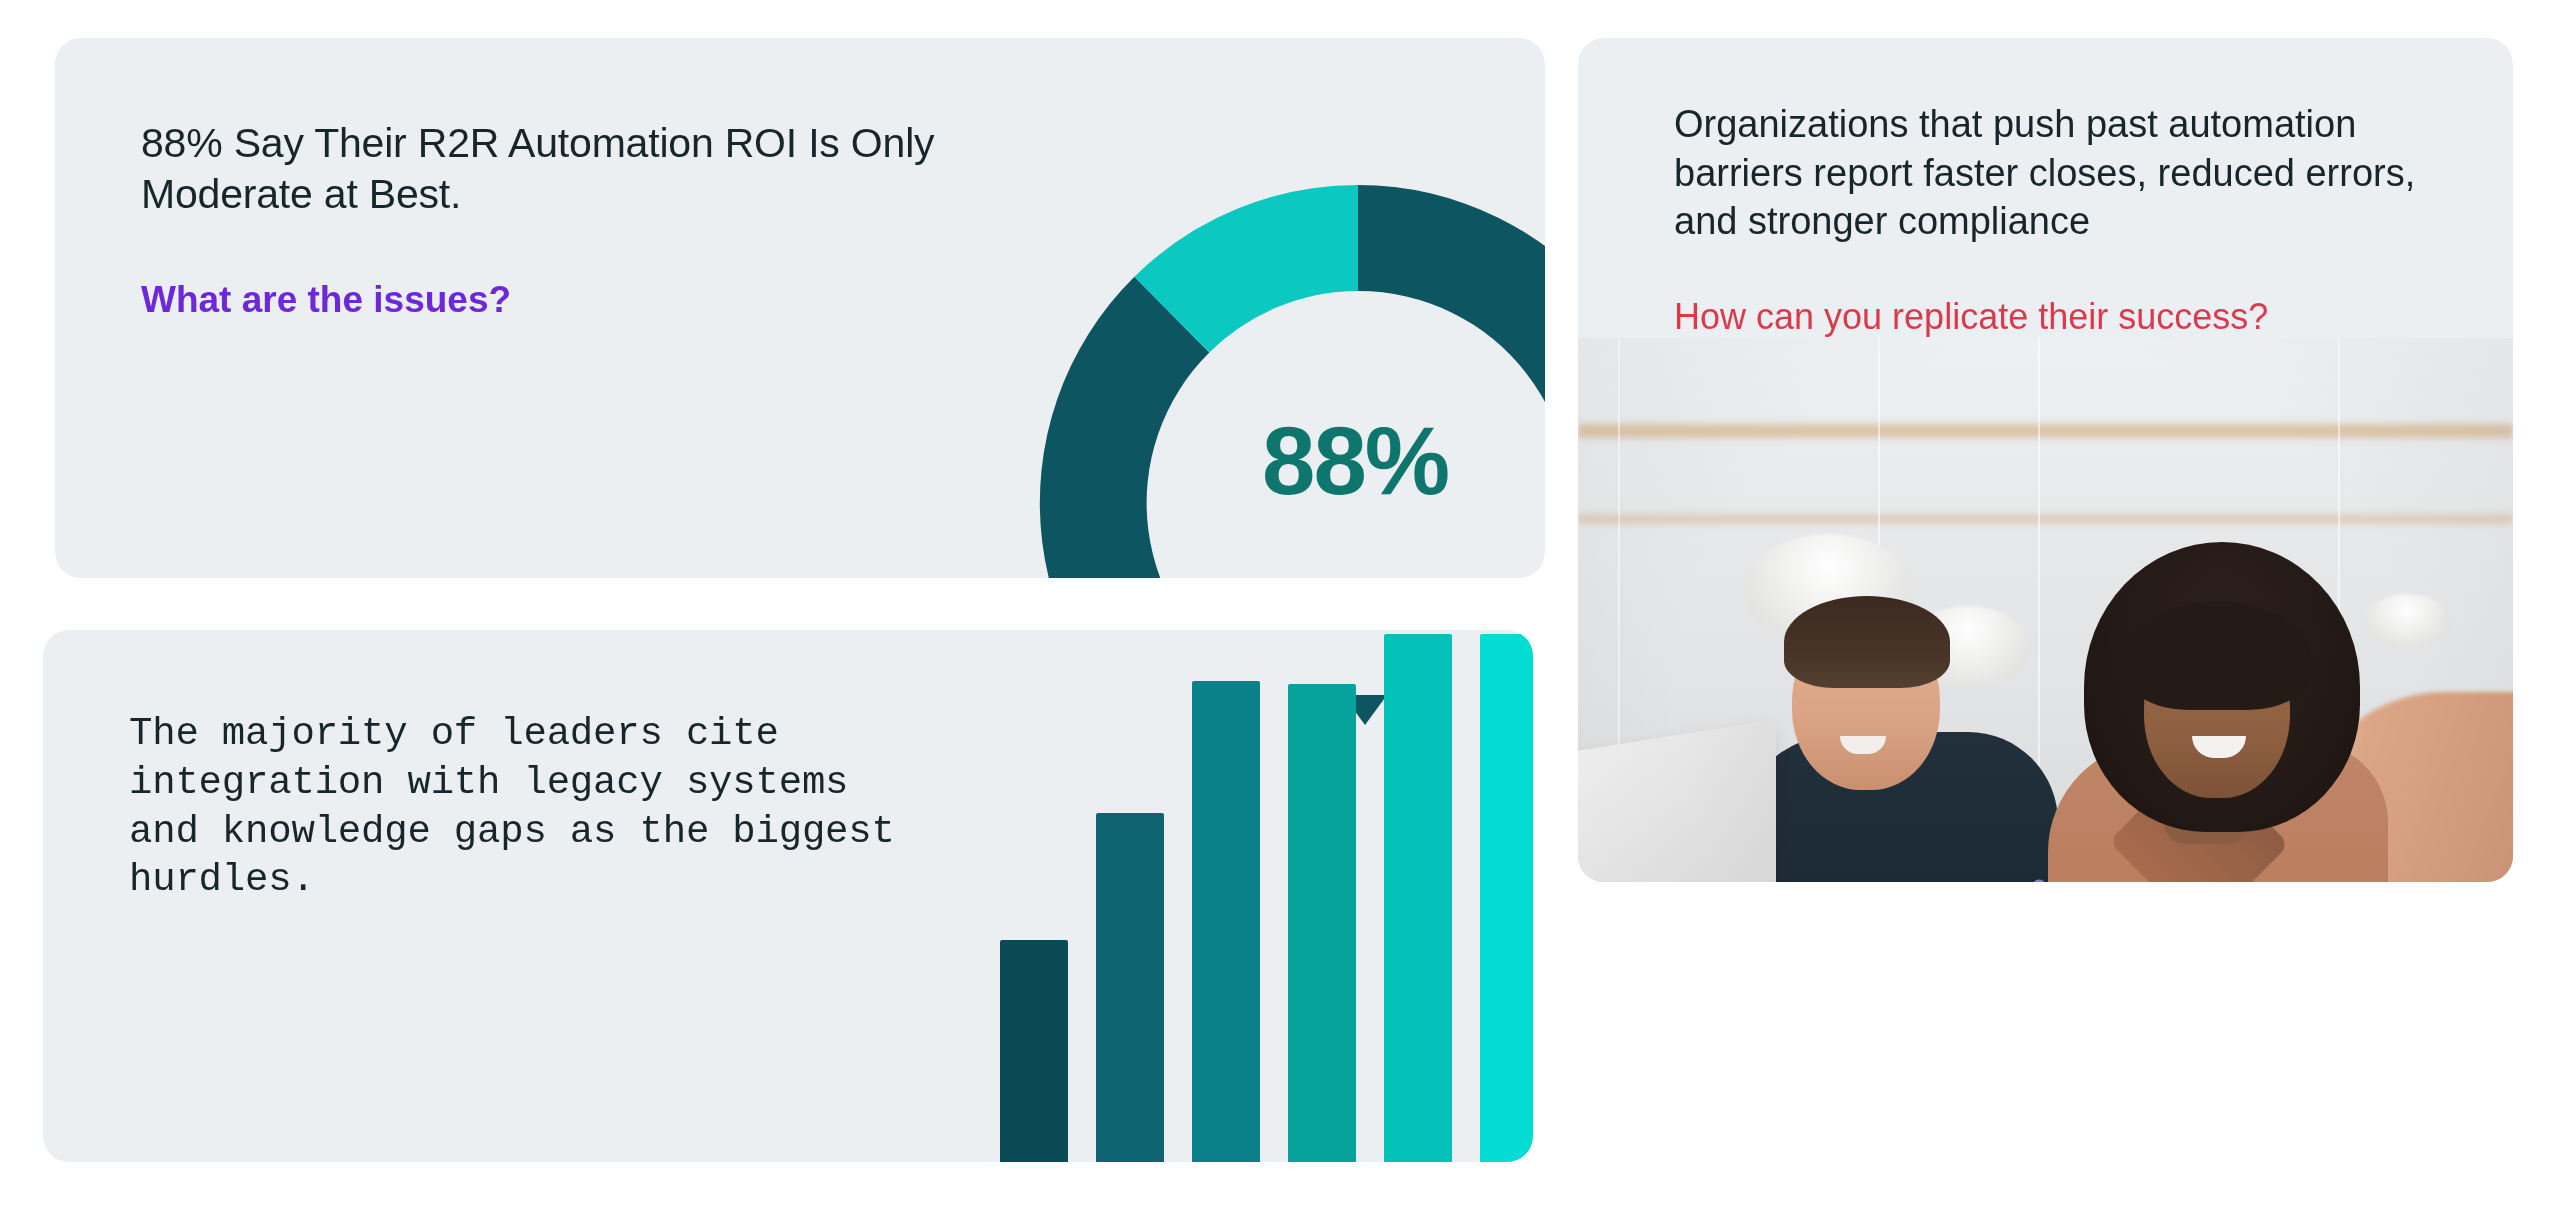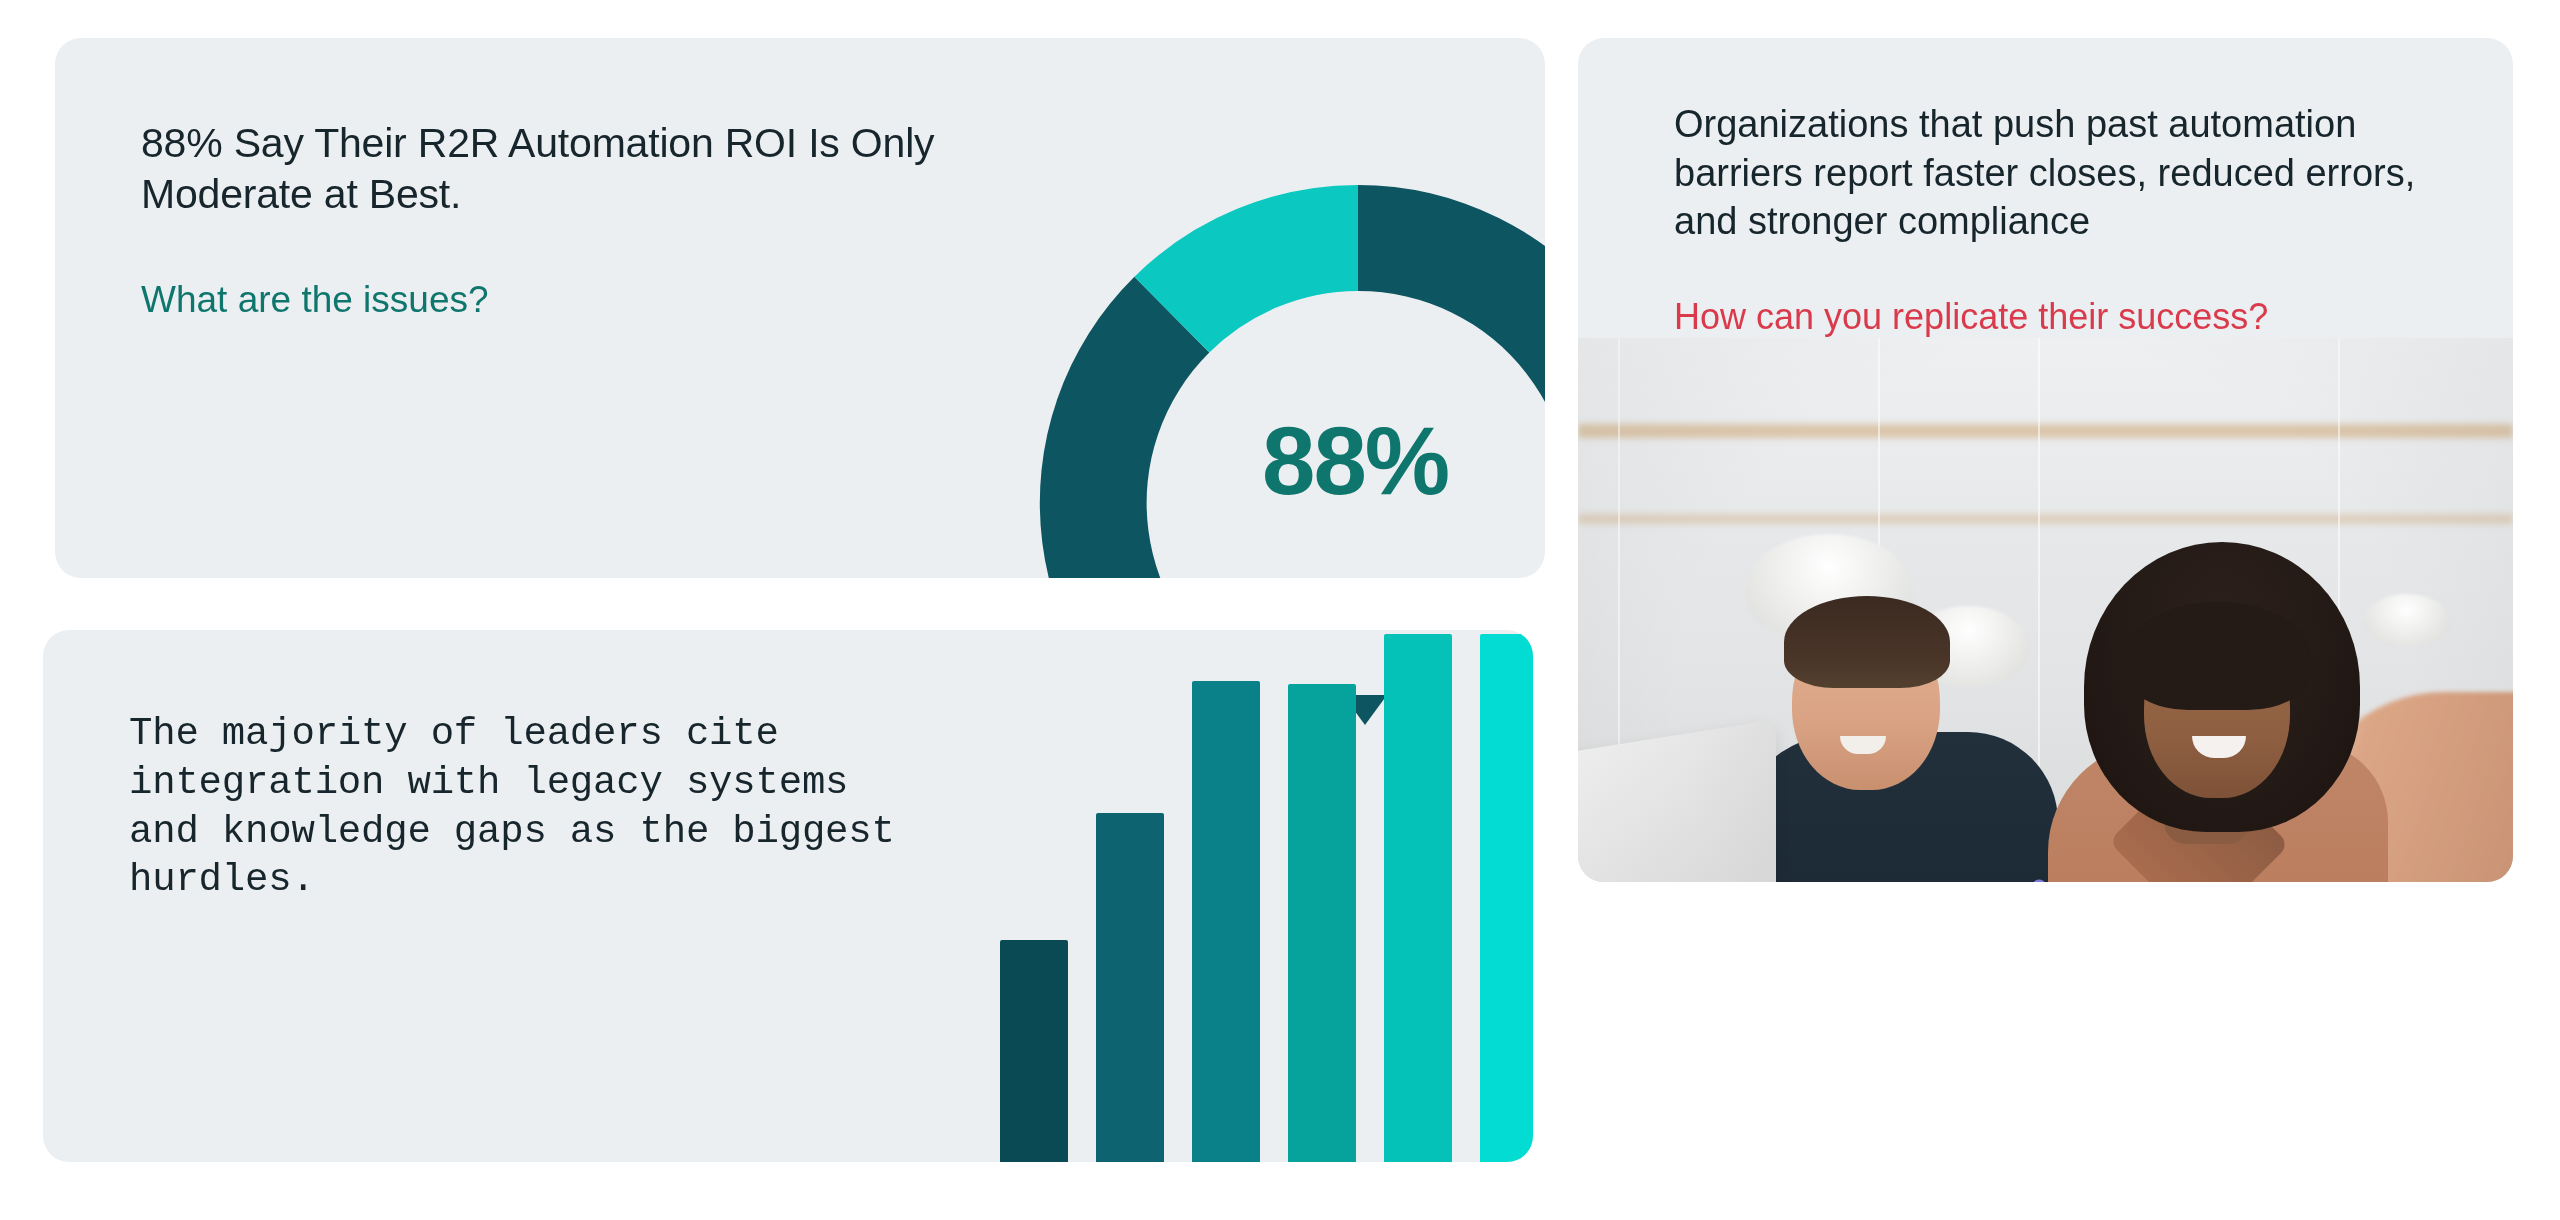--- a/index.html
+++ b/index.html
@@ -59,22 +59,22 @@
     font-weight: 400;
     color: #17252c;
     letter-spacing: -0.2px;
     margin: 0;
   }
   #card-hurdles .headline { font-size: 39px; font-family: Liberation Mono, monospace; }
 
   .subline {
     font-size: 37px;
     line-height: 1.25;
-    font-weight: 400;
-    color: #0f766e;
+    font-weight: 700;
+    color: #6d28d9;
     margin: 0;
   }
   #card-roi .subline { margin-top: 56px; }
   #card-hurdles .subline { margin-top: 52px; font-size: 36px; }
 
   
   .donut-wrap {
     position: absolute;
     left: 945px;
     top: 0px;

